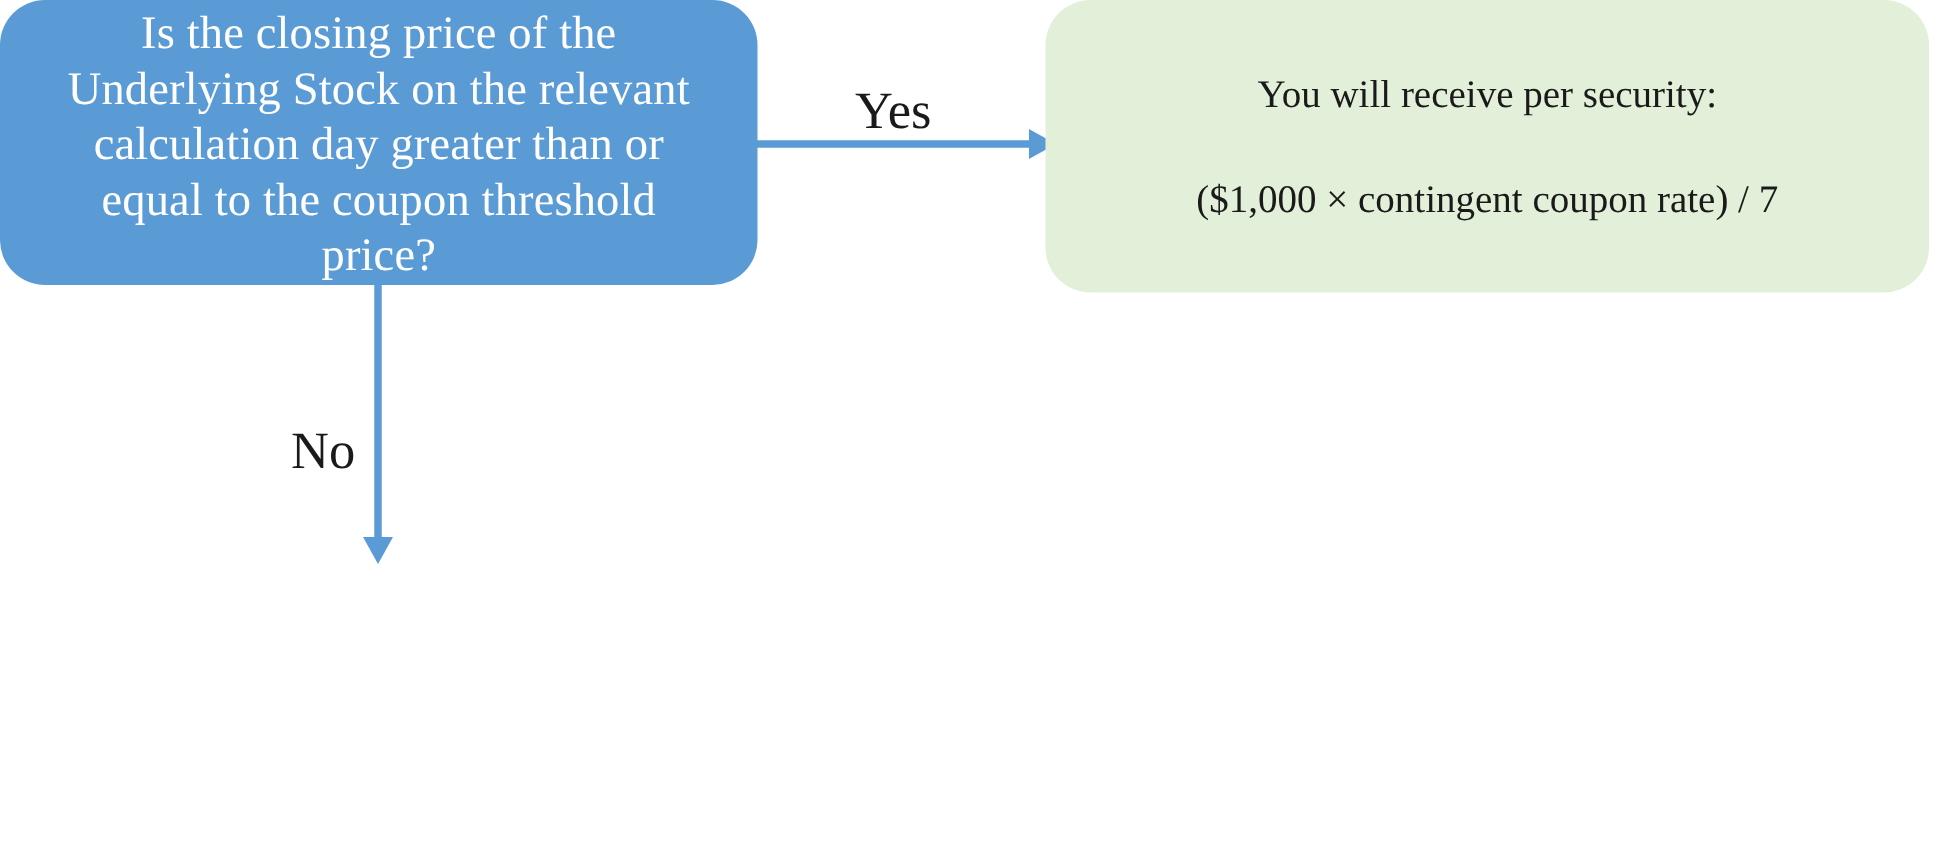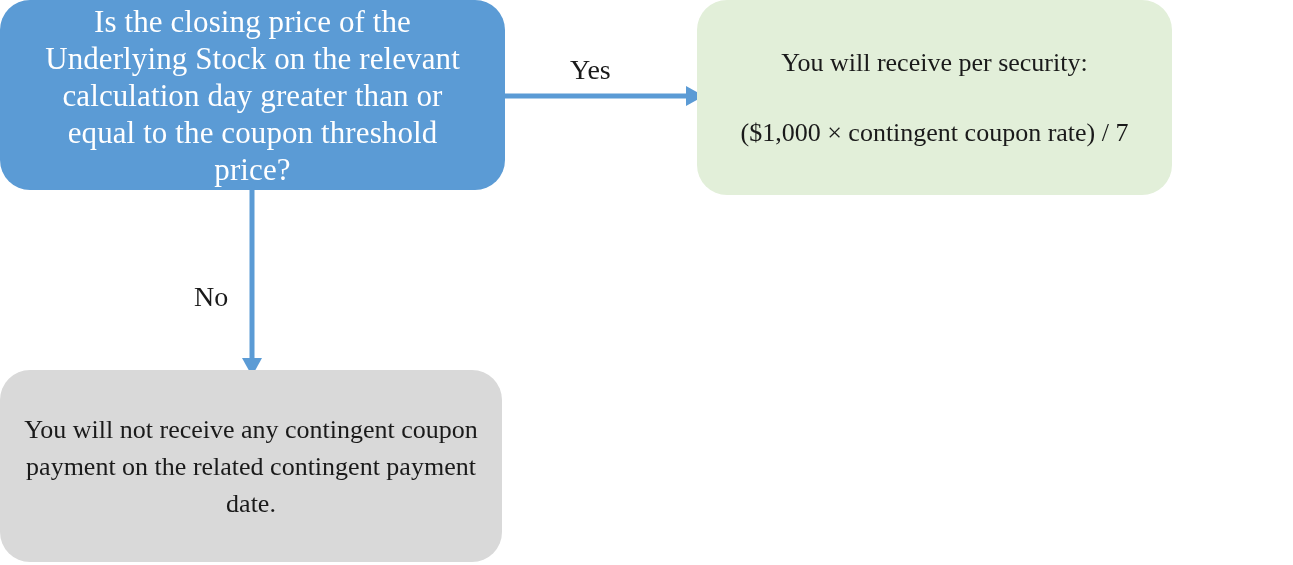--- a/index.html
+++ b/index.html
@@ -42,21 +42,21 @@
   }
   #decision-node .node-text {
     font-size: 31px;
     line-height: 37px;
     letter-spacing: 0.1px;
   }
 
   #yes-outcome-node {
     left: 697px;
     top: 0px;
-    width: 475px;
+    width: 589px;
     height: 195px;
     background: #E2EFD9;
     color: #1a1a1a;
     padding: 10px 24px;
     justify-content: center;
     gap: 0px;
   }
   #yes-outcome-node .node-text {
     font-size: 26px;
     line-height: 34px;
@@ -81,21 +81,21 @@
   .connector-svg {
     position: absolute;
     overflow: visible;
     pointer-events: none;
   }
   #yes-connector { left: 500px; top: 80px; width: 205px; height: 32px; }
   #no-connector  { left: 236px; top: 185px; width: 32px; height: 192px; }
 
   .edge-label {
     position: absolute;
-    font-size: 28px;
+    font-size: 35px;
     line-height: 1;
     color: #1a1a1a;
     white-space: nowrap;
   }
   #yes-label { left: 570px; top: 56px; }
   #no-label  { left: 194px; top: 283px; }
 </style>
 </head>
 <body>
 
@@ -115,17 +115,14 @@
     <line x1="16" y1="0" x2="16" y2="175" stroke="#5B9BD5" stroke-width="5"></line>
     <polygon points="6,173 26,173 16,191" fill="#5B9BD5"></polygon>
   </svg>
   <div class="edge-label" id="no-label">No</div>
 
   <div class="node" id="yes-outcome-node">
     <div class="node-text line-1">You will receive per security:</div>
     <div class="node-text line-2">($1,000 × contingent coupon rate) / 7</div>
   </div>
 
-  <div class="node" id="no-outcome-node">
-    <div class="node-text">You will not receive any contingent coupon payment on the related contingent payment date.</div>
-  </div>
 
 </div>
 
 </body></html>

